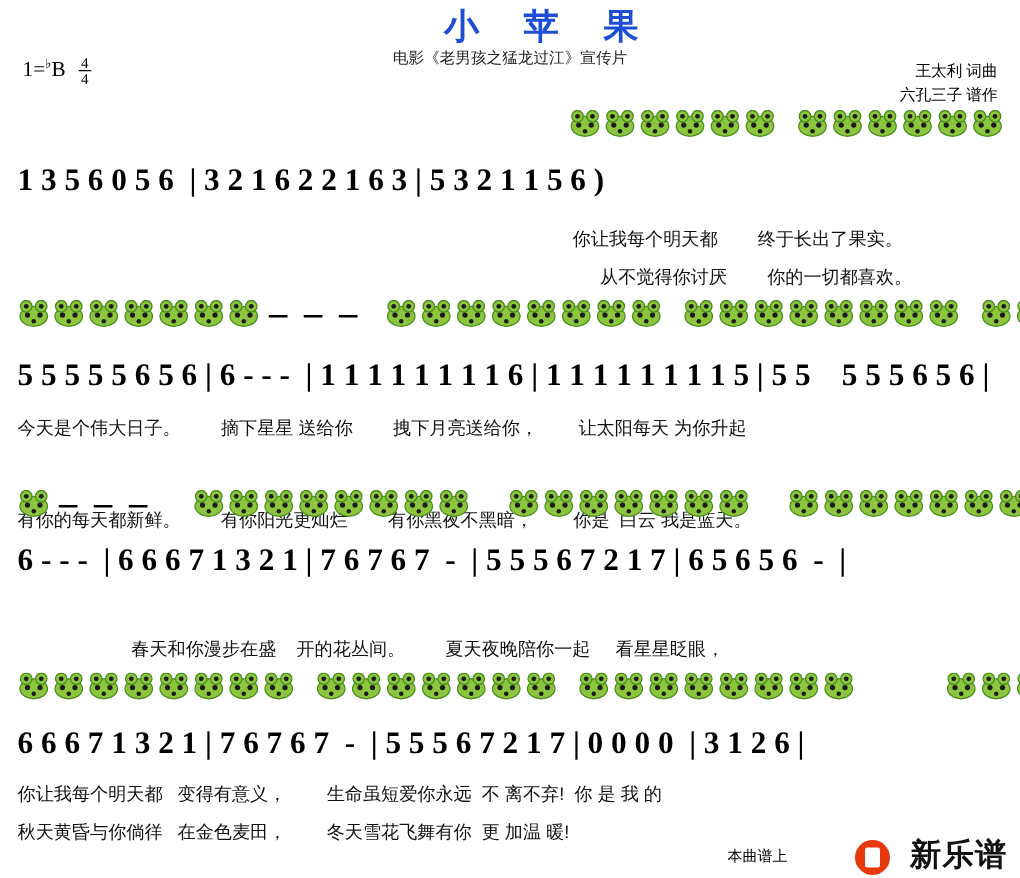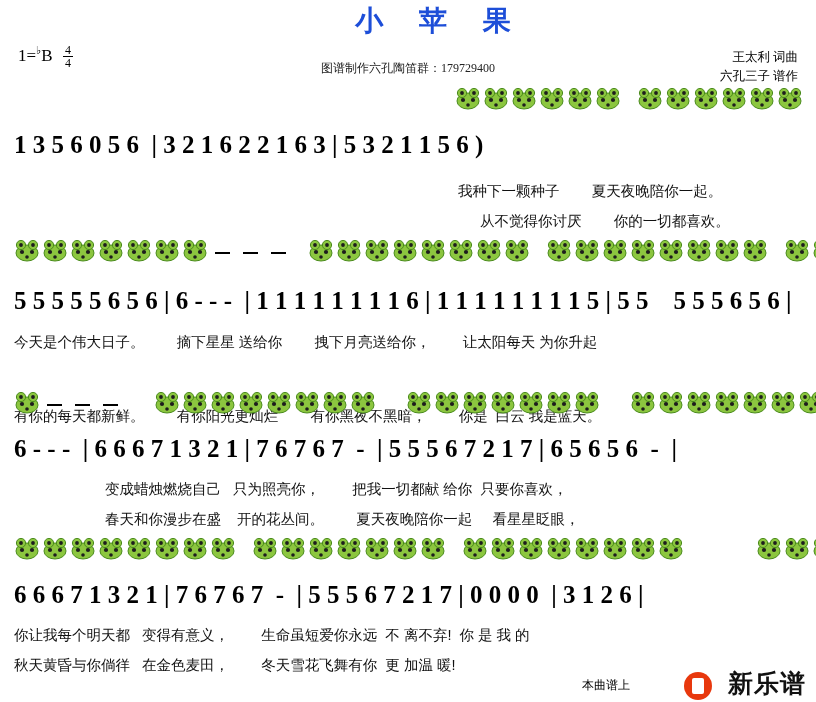--- a/index.html
+++ b/index.html
@@ -97,21 +97,21 @@
     font-family:"Liberation Sans", sans-serif;
     letter-spacing:1px;
   }
 </style>
 </head>
 <body>
 
 <div class="sheet">
 
   <div class="title">小 苹 果</div>
-  <div class="subtitle2">图谱制作六孔陶笛群：179729400</div>
+  <div class="subtitle1">电影《老男孩之猛龙过江》宣传片</div>
 
   <div class="keysig">
     <span>1=</span><sup>♭</sup><span>B</span>
     <span class="meter">
       <span class="num">4</span>
       <span class="den">4</span>
     </span>
   </div>
 
   <div class="credit">
@@ -261,21 +261,21 @@
           <circle cx="19" cy="5" r="1.9" fill="#1d1d1d"></circle>
           <circle cx="8" cy="12" r="2.1" fill="#1d1d1d"></circle>
           <circle cx="18" cy="12" r="2.1" fill="#1d1d1d"></circle>
           <circle cx="13" cy="17" r="1.8" fill="#1d1d1d"></circle>
         </svg>
       </span>
     </div>
 
   <div class="notes" style="top:132px;left:14px;">1 3 5 6 0 5 6  | 3 2 1 6 2 2 1 6 3 | 5 3 2 1 1 5 6 )</div>
 
-  <div class="lyric" style="top:182px;left:458px;">我种下一颗种子        夏天夜晚陪你一起。</div>
+  <div class="lyric" style="top:182px;left:458px;">你让我每个明天都        终于长出了果实。</div>
   <div class="lyric" style="top:212px;left:458px;margin-left:22px;">从不觉得你讨厌        你的一切都喜欢。</div>
 
   <div class="frogrow" id="fr2" style="top:240px;left:14px;width:790px;">
       <span class="frog" style="left: 0px;">
         <svg width="26" height="22" viewBox="0 0 26 22">
           <ellipse cx="13" cy="13" rx="11" ry="8" fill="#8cc63f" stroke="#4a8b1d" stroke-width="1"></ellipse>
           <circle cx="7" cy="5" r="4.6" fill="#8cc63f" stroke="#4a8b1d" stroke-width="1"></circle>
           <circle cx="19" cy="5" r="4.6" fill="#8cc63f" stroke="#4a8b1d" stroke-width="1"></circle>
           <circle cx="7" cy="5" r="1.9" fill="#1d1d1d"></circle>
           <circle cx="19" cy="5" r="1.9" fill="#1d1d1d"></circle>
@@ -859,21 +859,20 @@
           <circle cx="19" cy="5" r="1.9" fill="#1d1d1d"></circle>
           <circle cx="8" cy="12" r="2.1" fill="#1d1d1d"></circle>
           <circle cx="18" cy="12" r="2.1" fill="#1d1d1d"></circle>
           <circle cx="13" cy="17" r="1.8" fill="#1d1d1d"></circle>
         </svg>
       </span>
     </div>
 
   <div class="notes" style="top:436px;left:14px;">6 - - -  | 6 6 6 7 1 3 2 1 | 7 6 7 6 7  -  | 5 5 5 6 7 2 1 7 | 6 5 6 5 6  -  |</div>
 
-  <div class="lyric" style="top:480px;left:105px;">变成蜡烛燃烧自己   只为照亮你，        把我一切都献 给你  只要你喜欢，</div>
   <div class="lyric" style="top:510px;left:105px;">春天和你漫步在盛    开的花丛间。        夏天夜晚陪你一起     看星星眨眼，</div>
 
   <div class="frogrow" id="fr4" style="top:538px;left:14px;width:790px;">
       <span class="frog" style="left: 0px;">
         <svg width="26" height="22" viewBox="0 0 26 22">
           <ellipse cx="13" cy="13" rx="11" ry="8" fill="#8cc63f" stroke="#4a8b1d" stroke-width="1"></ellipse>
           <circle cx="7" cy="5" r="4.6" fill="#8cc63f" stroke="#4a8b1d" stroke-width="1"></circle>
           <circle cx="19" cy="5" r="4.6" fill="#8cc63f" stroke="#4a8b1d" stroke-width="1"></circle>
           <circle cx="7" cy="5" r="1.9" fill="#1d1d1d"></circle>
           <circle cx="19" cy="5" r="1.9" fill="#1d1d1d"></circle>

